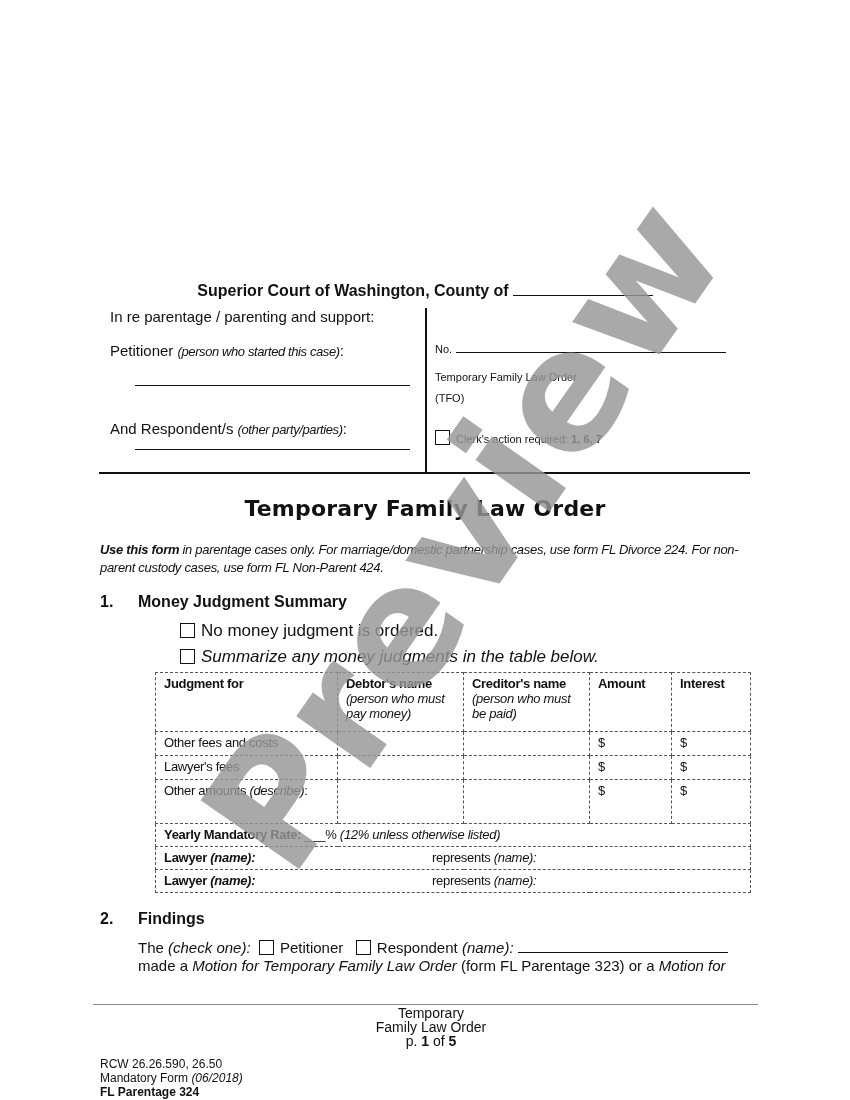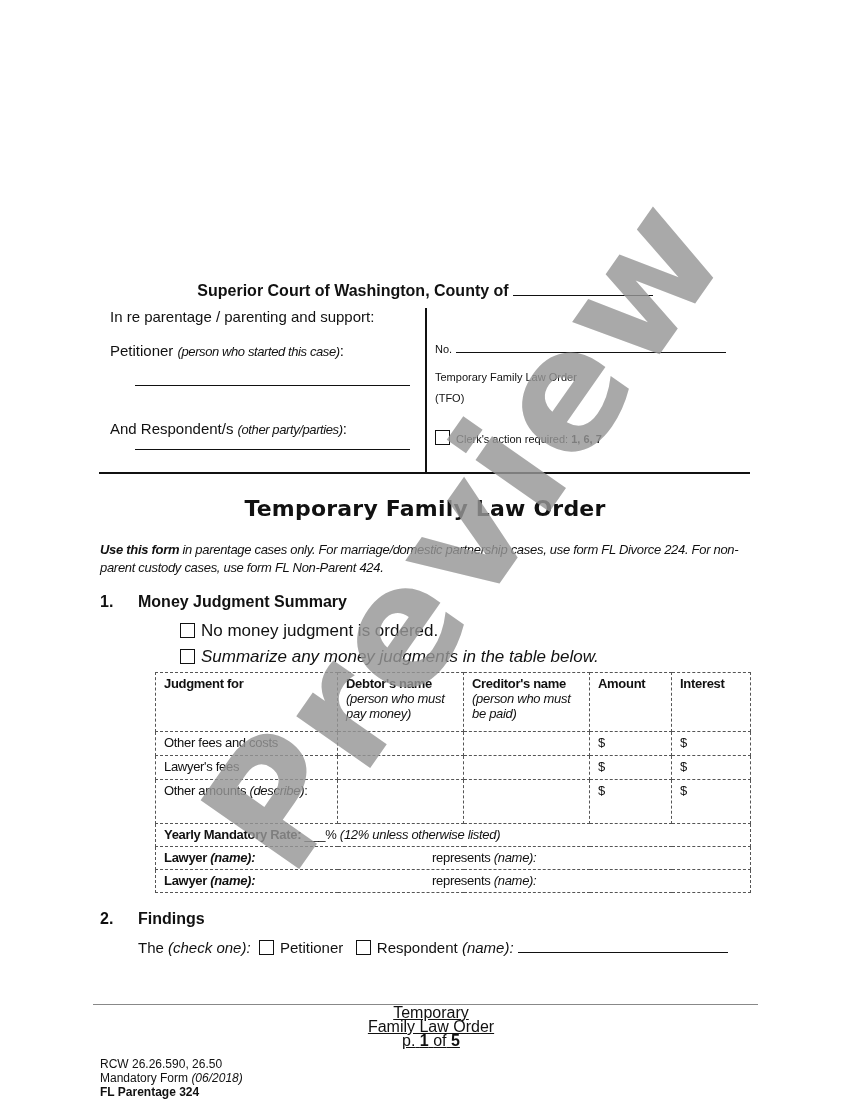--- a/index.html
+++ b/index.html
@@ -28,21 +28,21 @@
   table.judg .row td { height: 17px; }
   table.judg .row.tall td { height: 37px; }
   table.judg .full td { height: 16px; }
   .hb { font-weight: bold; }
   .it { font-style: italic; }
   .rep { position: absolute; left: 276px; }
   .findings { left: 138px; top: 938px; width: 620px; font-size: 15px; line-height: 18px; }
   .name-line { display: inline-block; width: 210px; border-bottom: 1.5px solid #111; height: 14px; vertical-align: baseline; margin-left: 4px; }
   .footer-rule { position: absolute; left: 93px; top: 1004px; width: 665px; height: 1px; background: #888; }
   .footer-left { left: 100px; top: 1057px; font-size: 12px; line-height: 14px; }
-  .footer-mid { left: 331px; width: 200px; top: 1006px; font-size: 16px; line-height: 14px; text-align: center; text-decoration: underline; }
+  .footer-mid { left: 331px; width: 200px; top: 1006px; font-size: 14px; line-height: 14px; text-align: center; }
   .watermark { position: absolute; left: 95px; top: 480px; width: 700px; text-align: center; font-family: "DejaVu Sans", sans-serif;
                font-weight: bold; font-size: 165px; color: rgba(150,150,150,0.82); transform: rotate(-55deg); transform-origin: 50% 50%;
                line-height: 165px; letter-spacing: 4px; pointer-events: none; }
 </style>
 </head>
 <body>
 
 <div class="abs court-title">
   <span>Superior Court of Washington, County of</span><span class="blank"></span>
 </div>
@@ -157,20 +157,26 @@
   <span class="num">2.</span><span>Findings</span>
 </div>
 <div class="abs findings">
   <div>
     <span>The</span>
     <span class="it">(check one):</span>&nbsp;
     <span class="cb"></span><span>Petitioner</span>&nbsp;&nbsp;
     <span class="cb"></span><span>Respondent</span>
     <span class="it">(name):</span><span class="name-line"></span>
   </div>
+  <div>
+    <span>made a</span>
+    <span class="it">Motion for Temporary Family Law Order</span>
+    <span>(form FL Parentage 323) or a</span>
+    <span class="it">Motion for</span>
+  </div>
 </div>
 
 <div class="footer-rule"></div>
 <div class="abs footer-left">
   <div>RCW 26.26.590, 26.50</div>
   <div><span>Mandatory Form</span> <span class="it">(06/2018)</span></div>
   <div class="hb">FL Parentage 324</div>
 </div>
 <div class="abs footer-mid">
   <div>Temporary</div>

